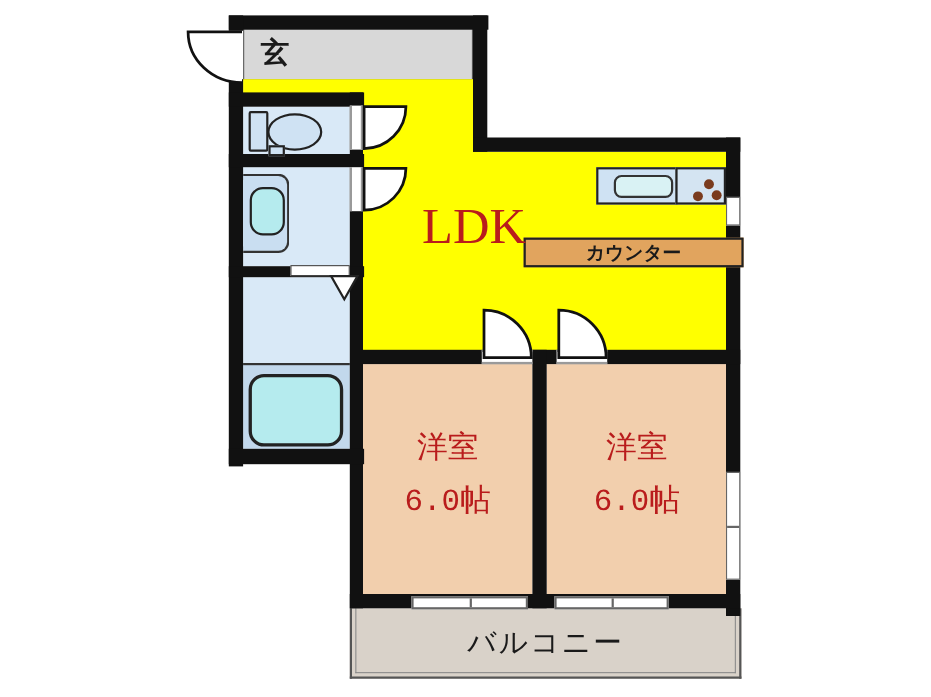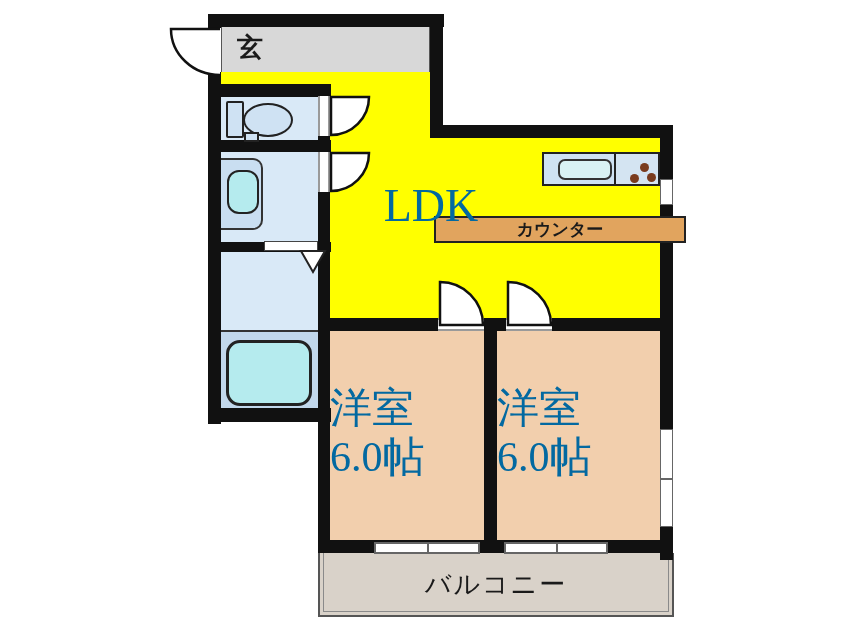--- a/index.html
+++ b/index.html
@@ -19,25 +19,25 @@
   .fx-blue{background:#cfe2f3;border:2px solid #222;}
   .fx-water{background:#b5ebee;border:2px solid #222;}
   .gap-white{background:#ffffff;}
   .threshold-h{background:#ffffff;border-top:2px solid #9a9a9a;border-bottom:2px solid #9a9a9a;}
   .threshold-v{background:#ffffff;border-left:2px solid #9a9a9a;border-right:2px solid #9a9a9a;}
   .win{background:#ffffff;border:2px solid #666;}
   .win-vdiv{position:absolute;left:50%;top:0;bottom:0;width:2px;background:#666;}
   .win-hdiv{position:absolute;top:50%;left:0;right:0;height:2px;background:#666;}
   .burner{position:absolute;width:9px;height:9px;border-radius:50%;background:#7a3b1e;}
   
-  .t-serif{font-family:"Liberation Serif","DejaVu Serif",serif;color:#0369a1;}
+  .t-serif{font-family:"Liberation Serif","DejaVu Serif",serif;color:#b91c1c;}
   .t-sans{font-family:"Liberation Sans","DejaVu Sans",sans-serif;color:#1a1a1a;}
   .lbl-entrance{font-size:26px;font-weight:bold;}
   .lbl-ldk{font-size:46px;line-height:49px;text-align:center;}
-  .lbl-room{font-size:42px;line-height:49px;}
+  .lbl-room{font-size:28px;line-height:49px;text-align:center;font-family:Liberation Mono, monospace;}
   .lbl-counter{width:100%;height:100%;display:flex;align-items:center;justify-content:center;
                font-size:17px;font-weight:bold;}
   .lbl-balcony{width:100%;height:100%;display:flex;align-items:center;justify-content:center;
                font-size:26px;letter-spacing:2px;}
   .counter{background:#e1a45e;border:2px solid #222;}
   svg.doors{position:absolute;left:0;top:0;pointer-events:none;}
 </style>
 </head>
 <body>
 
@@ -100,21 +100,21 @@
   <div class="abs fx-water" style="left:226px;top:340px;width:86px;height:66px;border-radius:14px;border-width:3px;"></div>
 
   <div class="abs fx-blue" style="left:542px;top:152px;width:74px;height:34px;"></div>
   <div class="abs" style="left:558px;top:159px;width:54px;height:21px;background:#d9f2f4;border:2px solid #333;border-radius:7px;"></div>
   <div class="abs fx-blue" style="left:614px;top:152px;width:46px;height:34px;background:#d4e4f2;">
     <div class="burner" style="left:24px;top:9px;"></div>
     <div class="burner" style="left:14px;top:20px;"></div>
     <div class="burner" style="left:31px;top:19px;"></div>
   </div>
 
-  <div class="abs counter" style="left:434px;top:216px;width:252px;height:27px;">
+  <div class="abs counter" style="left:476px;top:216px;width:200px;height:27px;">
     <div class="lbl-counter t-sans">カウンター</div>
   </div>
 
   <svg class="doors" width="846" height="634" viewBox="0 0 846 634">
     <path d="M220,29 L171,29 A49 46 0 0 0 220,75" fill="#ffffff" stroke="#111" stroke-width="2.5"></path>
     <path d="M331,97 L369,97 A38 38 0 0 1 331,135 Z" fill="#ffffff" stroke="#111" stroke-width="2.5"></path>
     <path d="M331,153 L369,153 A38 38 0 0 1 331,191 Z" fill="#ffffff" stroke="#111" stroke-width="2.5"></path>
     <path d="M440,325 L440,282 A43 43 0 0 1 483,325 Z" fill="#ffffff" stroke="#111" stroke-width="2.5"></path>
     <path d="M508,325 L508,282 A43 43 0 0 1 551,325 Z" fill="#ffffff" stroke="#111" stroke-width="2.5"></path>
     <path d="M301,251 L325,251 L313,272 Z" fill="#ffffff" stroke="#222" stroke-width="2"></path>

